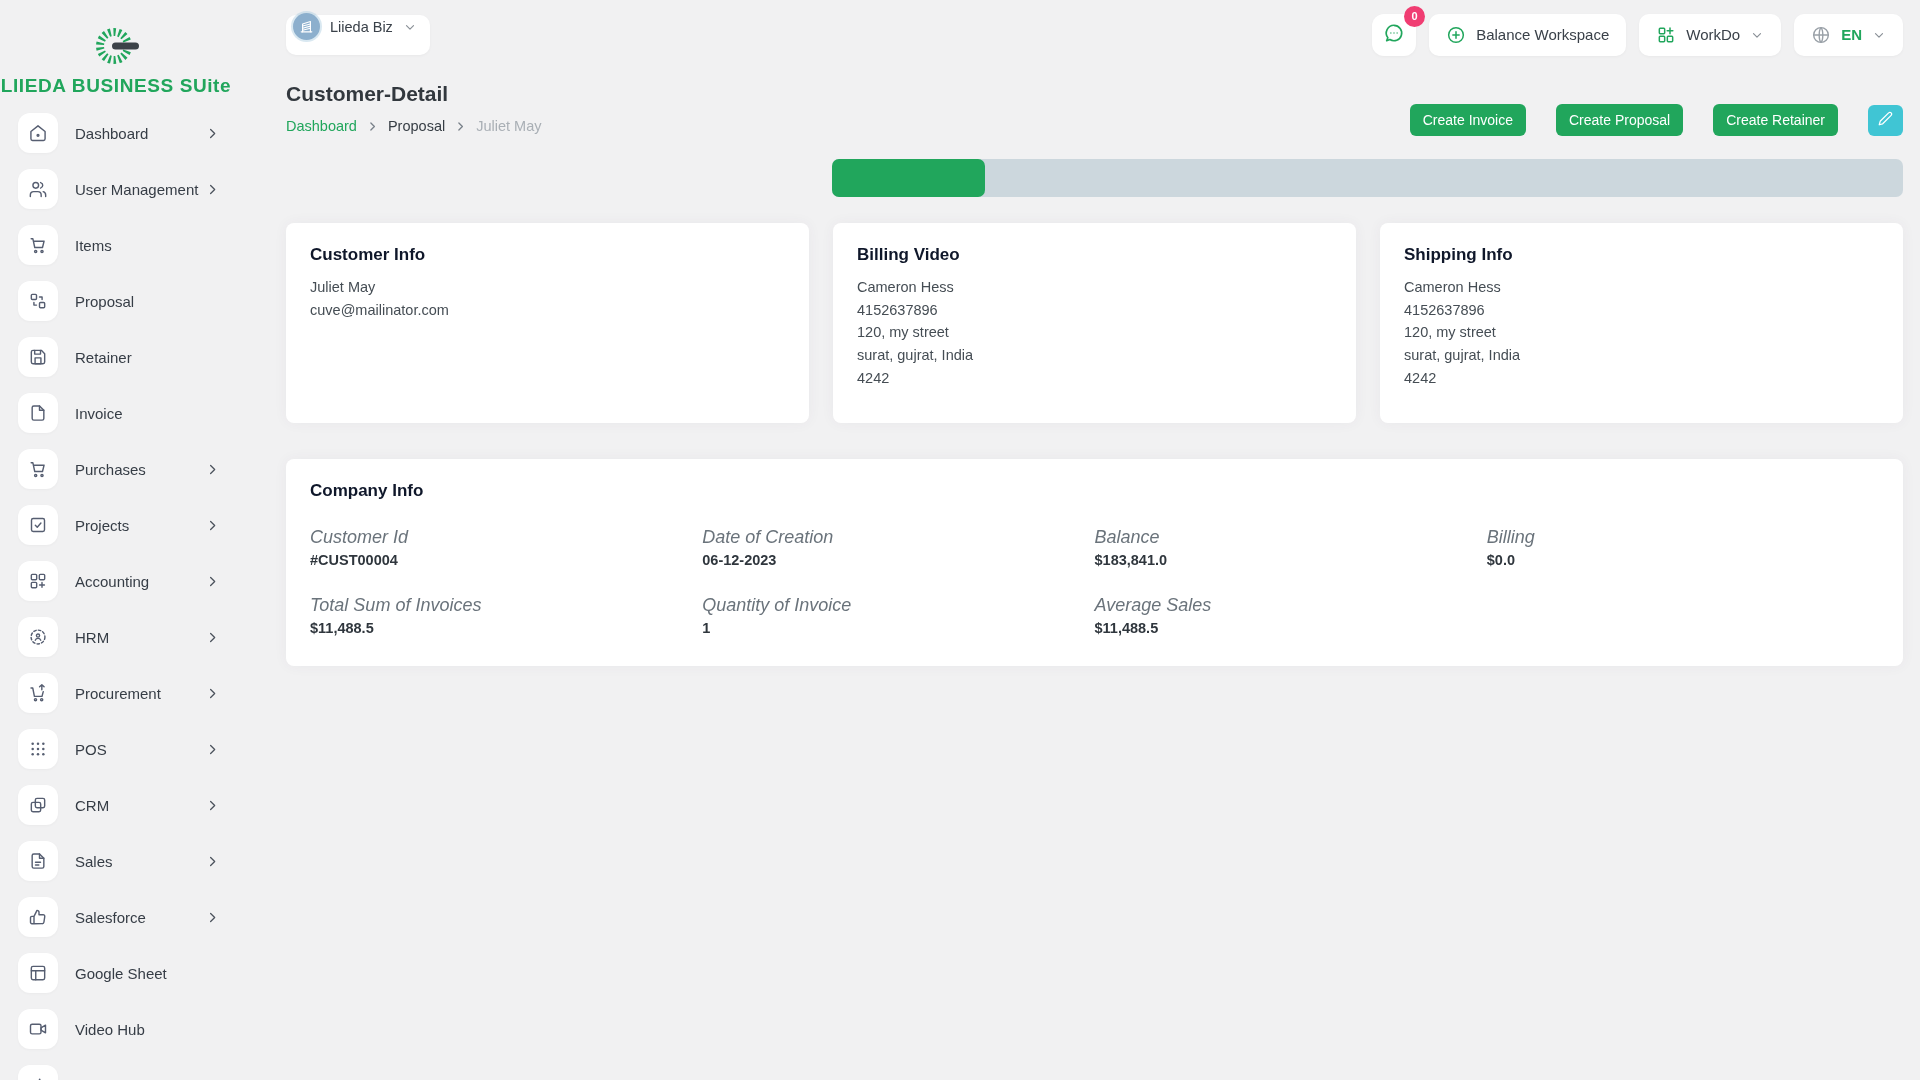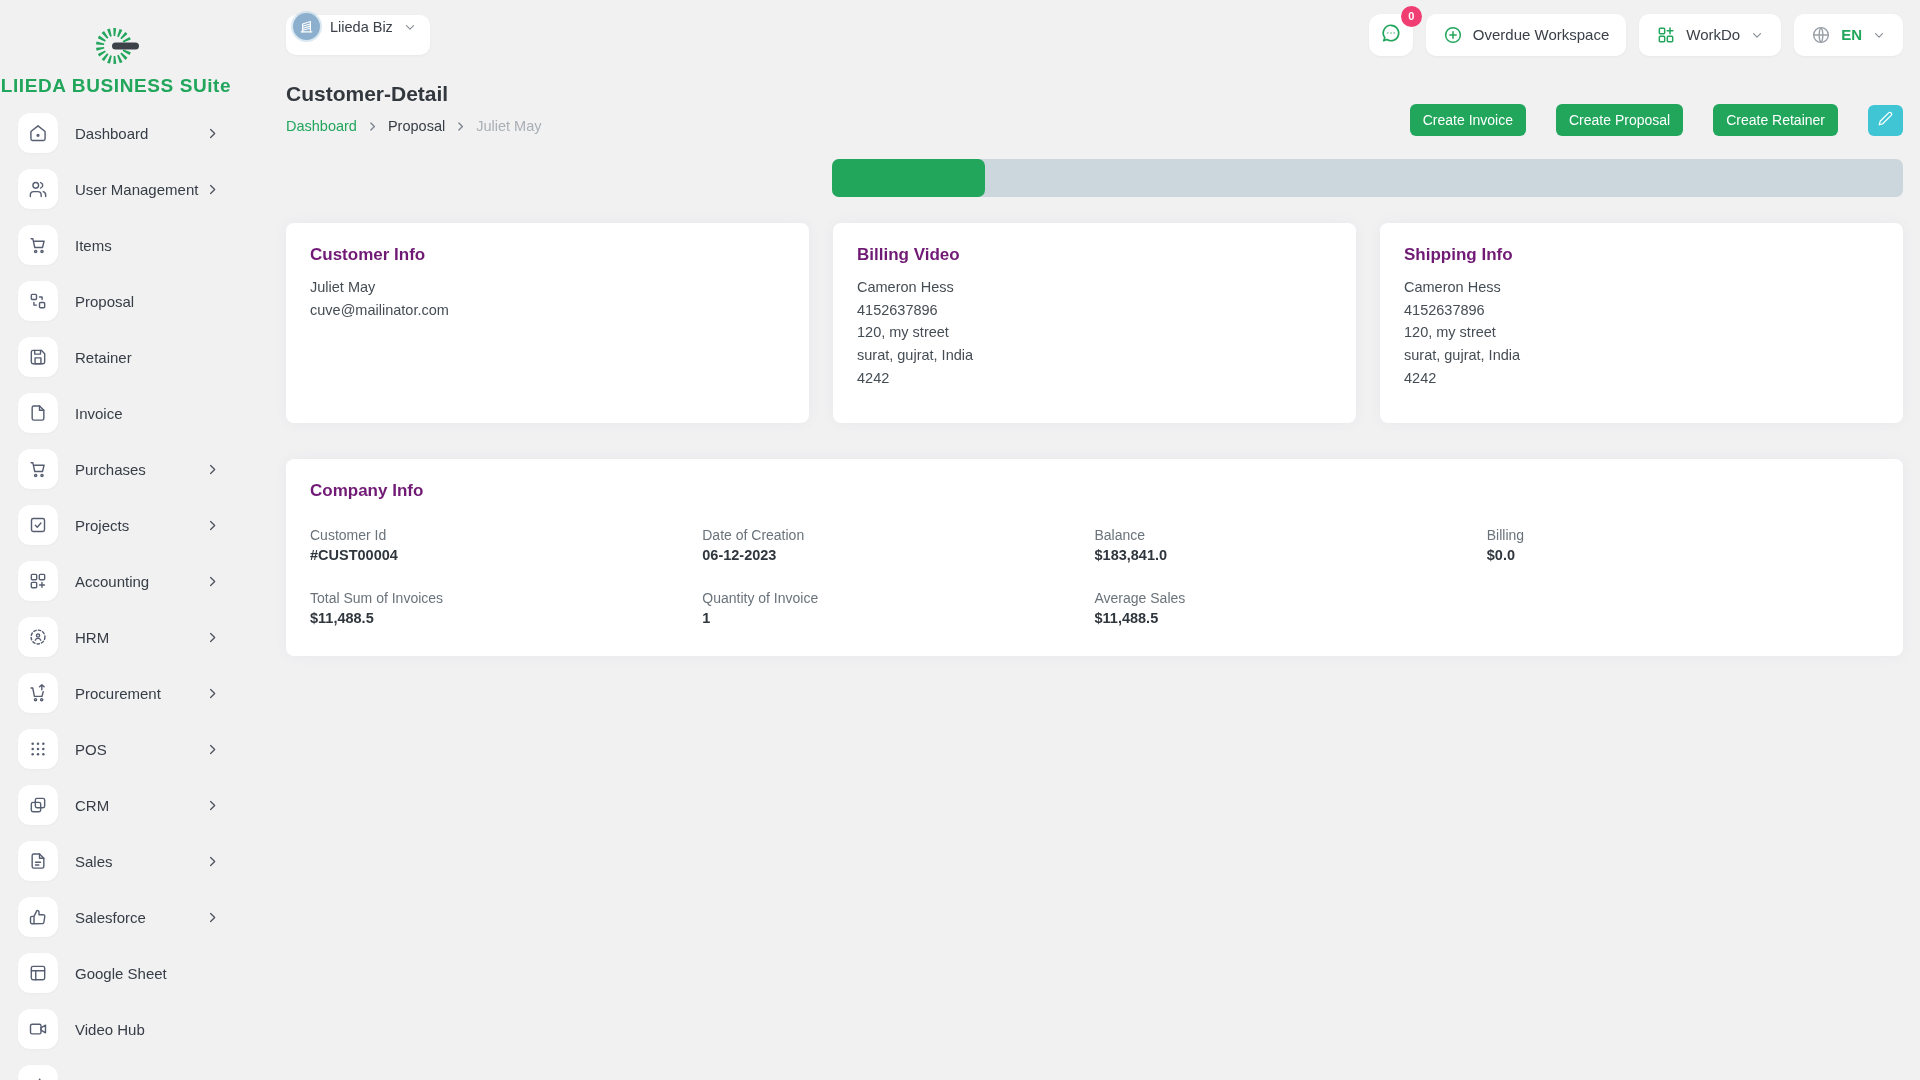--- a/index.html
+++ b/index.html
@@ -110,30 +110,30 @@
     color:rgba(255,255,255,.95);font-size:13.5px;cursor:pointer;border-radius:7px;
   }
   .tab.active{background:var(--accent-green);color:#fff;}
 
   
   .cards-row{display:flex;gap:24px;margin-top:26px;}
   .info-card{
     flex:1;background:#fff;border-radius:8px;padding:22px 24px;height:200px;
     box-shadow:0 0 14px rgba(82,63,105,.05);
   }
-  .card-title{font-size:17px;font-weight:700;color:#701a75;}
+  .card-title{font-size:17px;font-weight:700;color:#0f172a;}
   .card-lines{margin-top:13px;display:flex;flex-direction:column;gap:4.5px;}
   .info-line{font-size:14.5px;color:#454d54;line-height:1.25;}
 
   .company-card{
     background:#fff;border-radius:8px;margin-top:36px;padding:22px 24px 30px;
     box-shadow:0 0 14px rgba(82,63,105,.05);
   }
   .company-grid{margin-top:26px;display:grid;grid-template-columns:repeat(4,1fr);row-gap:27px;}
-  .field-label{font-size:14px;color:var(--text-gray);}
+  .field-label{font-size:18px;color:var(--text-gray);font-style:italic;}
   .field-value{font-size:14.5px;font-weight:700;color:#2f363d;margin-top:4px;}
 </style>
 </head>
 <body>
 
 <div class="layout">
 
   <aside class="sidebar">
     <div class="brand">
       <span>
@@ -450,21 +450,21 @@
           <span class="chat-badge">0</span>
         </div>
 
         <button class="pill-btn">
           <span class="icon-green">
             <svg viewBox="0 0 24 24" fill="none" stroke="currentColor" stroke-width="1.8" stroke-linecap="round" stroke-linejoin="round">
                 <circle cx="12" cy="12" r="8.8"></circle>
                 <path d="M12 8.2v7.6M8.2 12h7.6"></path>
               </svg>
           </span>
-          <span>Overdue Workspace</span>
+          <span>Balance Workspace</span>
         </button>
 
         <button class="pill-btn">
           <span class="icon-green">
             <svg viewBox="0 0 24 24" fill="none" stroke="currentColor" stroke-width="1.8" stroke-linecap="round" stroke-linejoin="round">
               <rect x="4" y="4" width="6.4" height="6.4" rx="1"></rect>
                 <rect x="4" y="13.6" width="6.4" height="6.4" rx="1"></rect>
                 <rect x="13.6" y="13.6" width="6.4" height="6.4" rx="1"></rect>
               <path d="M16.8 3.6v6.8M13.4 7h6.8"></path>
             </svg>

